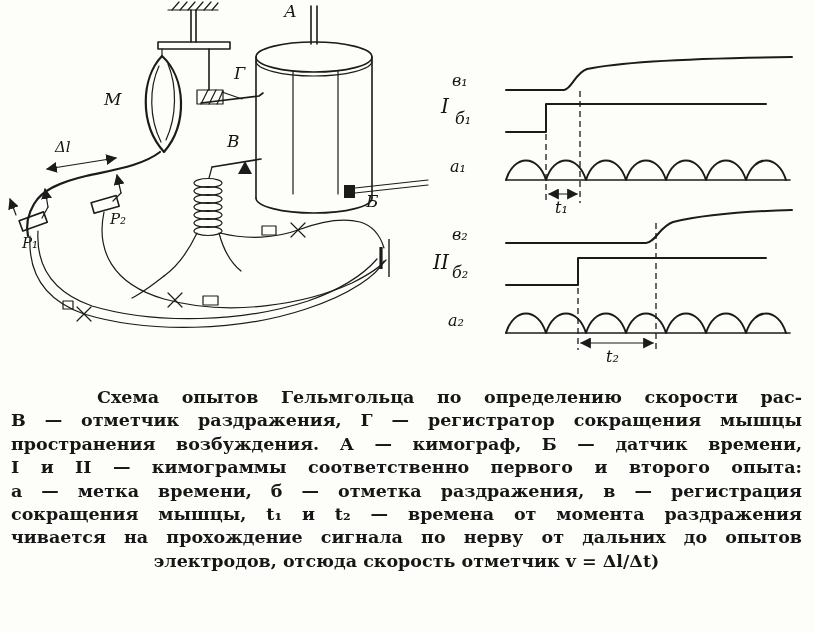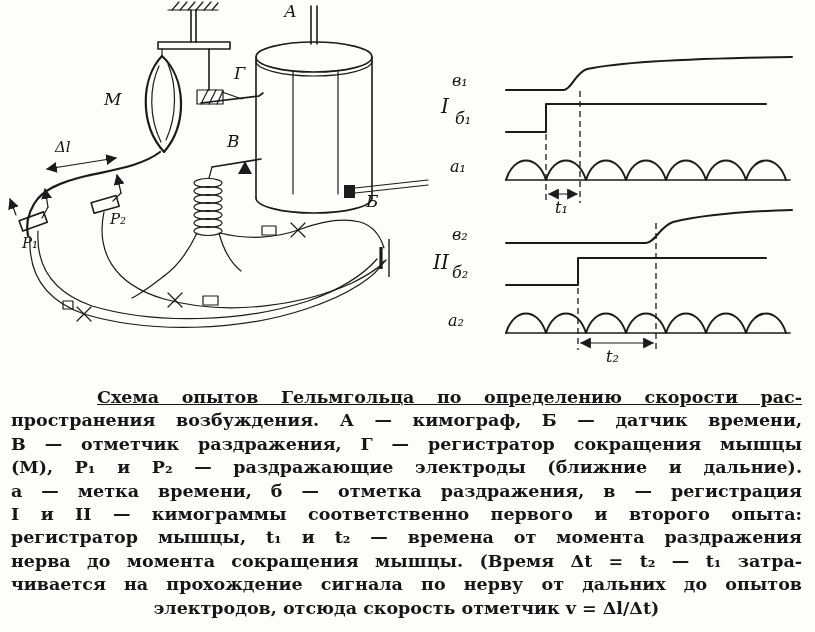--- a/index.html
+++ b/index.html
@@ -17,21 +17,21 @@
   .flbl   { font:italic 17px "DejaVu Serif", serif; fill:#141414; }
   .flbl-sm{ font:italic 15px "DejaVu Serif", serif; fill:#141414; }
   .fnum   { font:italic 20px "DejaVu Serif", serif; fill:#141414; }
   .tlbl   { font:italic 16px "DejaVu Serif", serif; fill:#141414; }
   .caption {
     padding:14px 13px 0 11px;
     font-family:"DejaVu Serif", serif;
     font-weight:700; font-size:17.5px; line-height:23.4px; color:#161616;
   }
   .cap-line { text-align:justify; text-align-last:justify; }
-  .cap-line.first { text-indent:86px;text-decoration:underline; }
+  .cap-line.first { text-indent:86px; }
   .cap-line.last  { text-align-last:center; }
 </style>
 </head>
 <body>
 
 <div class="page">
 
   <svg width="815" height="372" viewBox="0 0 815 372">
     <defs>
       <marker id="ah" viewBox="0 0 10 10" markerWidth="11" markerHeight="11" refX="9" refY="5" orient="auto-start-reverse" markerUnits="userSpaceOnUse">
@@ -174,24 +174,22 @@
       <text class="tlbl" x="448" y="326">а₂</text>
 
       <path class="dash" d="M578,258 V350 M656,223 V350"></path>
       <line class="stroke thin" x1="581" y1="343" x2="653" y2="343" marker-start="url(#ah)" marker-end="url(#ah)"></line>
       <text class="tlbl" x="606" y="362">t₂</text>
     </g>
   </svg>
 
   <div class="caption">
     <div class="cap-line first">Схема опытов Гельмгольца по определению скорости рас-</div>
+    <div class="cap-line">В — отметчик раздражения, Г — регистратор сокращения мышцы</div>
     <div class="cap-line">пространения возбуждения. А — кимограф, Б — датчик времени,</div>
-    <div class="cap-line">В — отметчик раздражения, Г — регистратор сокращения мышцы</div>
-    <div class="cap-line">(М), Р₁ и Р₂ — раздражающие электроды (ближние и дальние).</div>
+    <div class="cap-line">I и II — кимограммы соответственно первого и второго опыта:</div>
     <div class="cap-line">а — метка времени, б — отметка раздражения, в — регистрация</div>
-    <div class="cap-line">I и II — кимограммы соответственно первого и второго опыта:</div>
-    <div class="cap-line">регистратор мышцы, t₁ и t₂ — времена от момента раздражения</div>
-    <div class="cap-line">нерва до момента сокращения мышцы. (Время Δt = t₂ — t₁ затра-</div>
+    <div class="cap-line">сокращения мышцы, t₁ и t₂ — времена от момента раздражения</div>
     <div class="cap-line">чивается на прохождение сигнала по нерву от дальних до опытов</div>
     <div class="cap-line last">электродов, отсюда скорость отметчик v = Δl/Δt)</div>
   </div>
 
 </div>
 
 </body></html>

